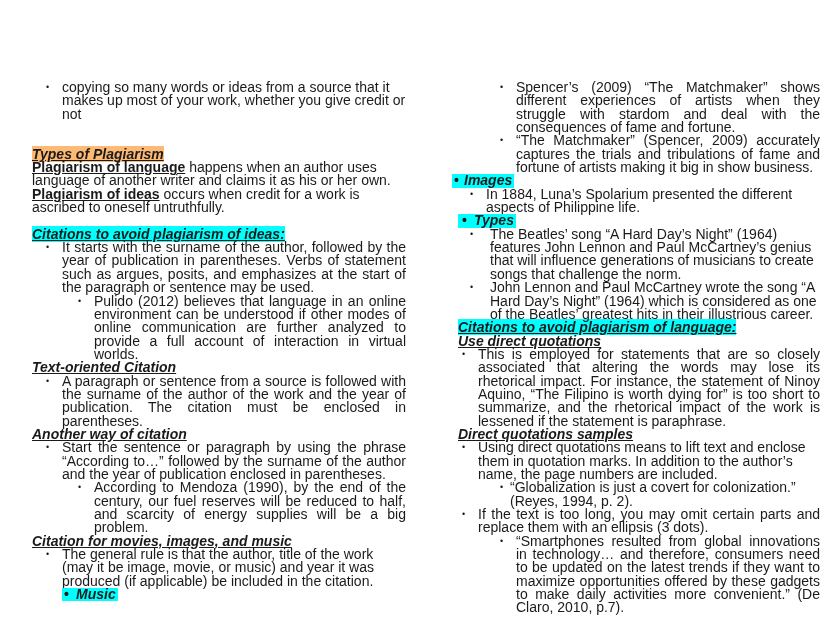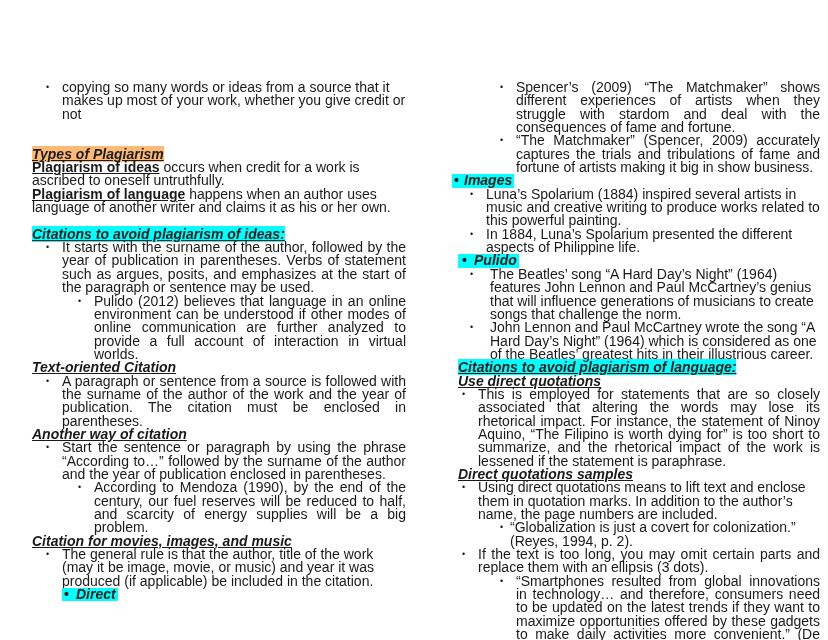--- a/index.html
+++ b/index.html
@@ -25,43 +25,42 @@
   .gap { height:13.35px; }
   .gap2 { height:26.7px; }
 </style>
 </head>
 <body>
 
 <div class="col left">
   <p class="li l1">copying so many words or ideas from a source that it makes up most of your work, whether you give credit or not</p>
   <div class="gap2"></div>
   <p><span class="h yel">Types of Plagiarism</span></p>
+  <p><span class="ul">Plagiarism of language</span><span> happens when an author uses language of another writer and claims it as his or her own.</span></p>
   <p><span class="ul">Plagiarism of ideas</span><span> occurs when credit for a work is ascribed to oneself untruthfully.</span></p>
-  <p><span class="ul">Plagiarism of language</span><span> happens when an author uses language of another writer and claims it as his or her own.</span></p>
   <div class="gap"></div>
   <p><span class="h cyan">Citations to avoid plagiarism of ideas:</span></p>
   <p class="li l1 j">It starts with the surname of the author, followed by the year of publication in parentheses. Verbs of statement such as argues, posits, and emphasizes at the start of the paragraph or sentence may be used.</p>
   <p class="li l2 j">Pulido (2012) believes that language in an online environment can be understood if other modes of online communication are further analyzed to provide a full account of interaction in virtual worlds.</p>
   <p class="h">Text-oriented Citation</p>
   <p class="li l1 j">A paragraph or sentence from a source is followed with the surname of the author of the work and the year of publication. The citation must be enclosed in parentheses.</p>
   <p class="h">Another way of citation</p>
   <p class="li l1 j">Start the sentence or paragraph by using the phrase “According to…” followed by the surname of the author and the year of publication enclosed in parentheses.</p>
   <p class="li l2 j">According to Mendoza (1990), by the end of the century, our fuel reserves will be reduced to half, and scarcity of energy supplies will be a big problem.</p>
   <p class="h">Citation for movies, images, and music</p>
   <p class="li l1">The general rule is that the author, title of the work (may it be image, movie, or music) and year it was produced (if applicable) be included in the citation.</p>
-  <p style="padding-left:30px;"><span class="tag cyan" style="padding:0 2px 0 14px;position:relative;"><span style="position:absolute;left:2px;font-style:normal;">•</span><span>Direct</span></span></p>
+  <p style="padding-left:30px;"><span class="tag cyan" style="padding:0 2px 0 14px;position:relative;"><span style="position:absolute;left:2px;font-style:normal;">•</span><span>Music</span></span></p>
 </div>
 
 <div class="col right">
   <p class="li r2 j">Spencer’s (2009) “The Matchmaker” shows different experiences of artists when they struggle with stardom and deal with the consequences of fame and fortune.</p>
   <p class="li r2 j">“The Matchmaker” (Spencer, 2009) accurately captures the trials and tribulations of fame and fortune of artists making it big in show business.</p>
   <p><span class="tag cyan" style="padding:0 2px 0 12px;position:relative;margin-left:-6px;"><span style="position:absolute;left:2px;font-style:normal;">•</span><span>Images</span></span></p>
-  <p class="li r1">Luna’s Spolarium (1884) inspired several artists in music and creative writing to produce works related to this powerful painting.</p>
   <p class="li r1">In 1884, Luna’s Spolarium presented the different aspects of Philippine life.</p>
-  <p><span class="tag cyan" style="padding:0 2px 0 16px;position:relative;"><span style="position:absolute;left:4px;font-style:normal;">•</span><span>Pulido</span></span></p>
+  <p><span class="tag cyan" style="padding:0 2px 0 16px;position:relative;"><span style="position:absolute;left:4px;font-style:normal;">•</span><span>Types</span></span></p>
   <p class="li r1" style="padding-left:32px;">The Beatles’ song “A Hard Day’s Night” (1964) features John Lennon and Paul McCartney’s genius that will influence generations of musicians to create songs that challenge the norm.</p>
   <p class="li r1" style="padding-left:32px;">John Lennon and Paul McCartney wrote the song “A Hard Day’s Night” (1964) which is considered as one of the Beatles’ greatest hits in their illustrious career.</p>
   <p><span class="h cyan">Citations to avoid plagiarism of language:</span></p>
   <p class="h">Use direct quotations</p>
   <p class="li r0 j">This is employed for statements that are so closely associated that altering the words may lose its rhetorical impact. For instance, the statement of Ninoy Aquino, “The Filipino is worth dying for” is too short to summarize, and the rhetorical impact of the work is lessened if the statement is paraphrase.</p>
   <p class="h">Direct quotations samples</p>
   <p class="li r0">Using direct quotations means to lift text and enclose them in quotation marks. In addition to the author’s name, the page numbers are included.</p>
   <p class="li r2" style="padding-left:52px;">“Globalization is just a covert for colonization.” (Reyes, 1994, p. 2).</p>
   <p class="li r0 j">If the text is too long, you may omit certain parts and replace them with an ellipsis (3 dots).</p>
   <p class="li r2 j">“Smartphones resulted from global innovations in technology… and therefore, consumers need to be updated on the latest trends if they want to maximize opportunities offered by these gadgets to make daily activities more convenient.” (De Claro, 2010, p.7).</p>

